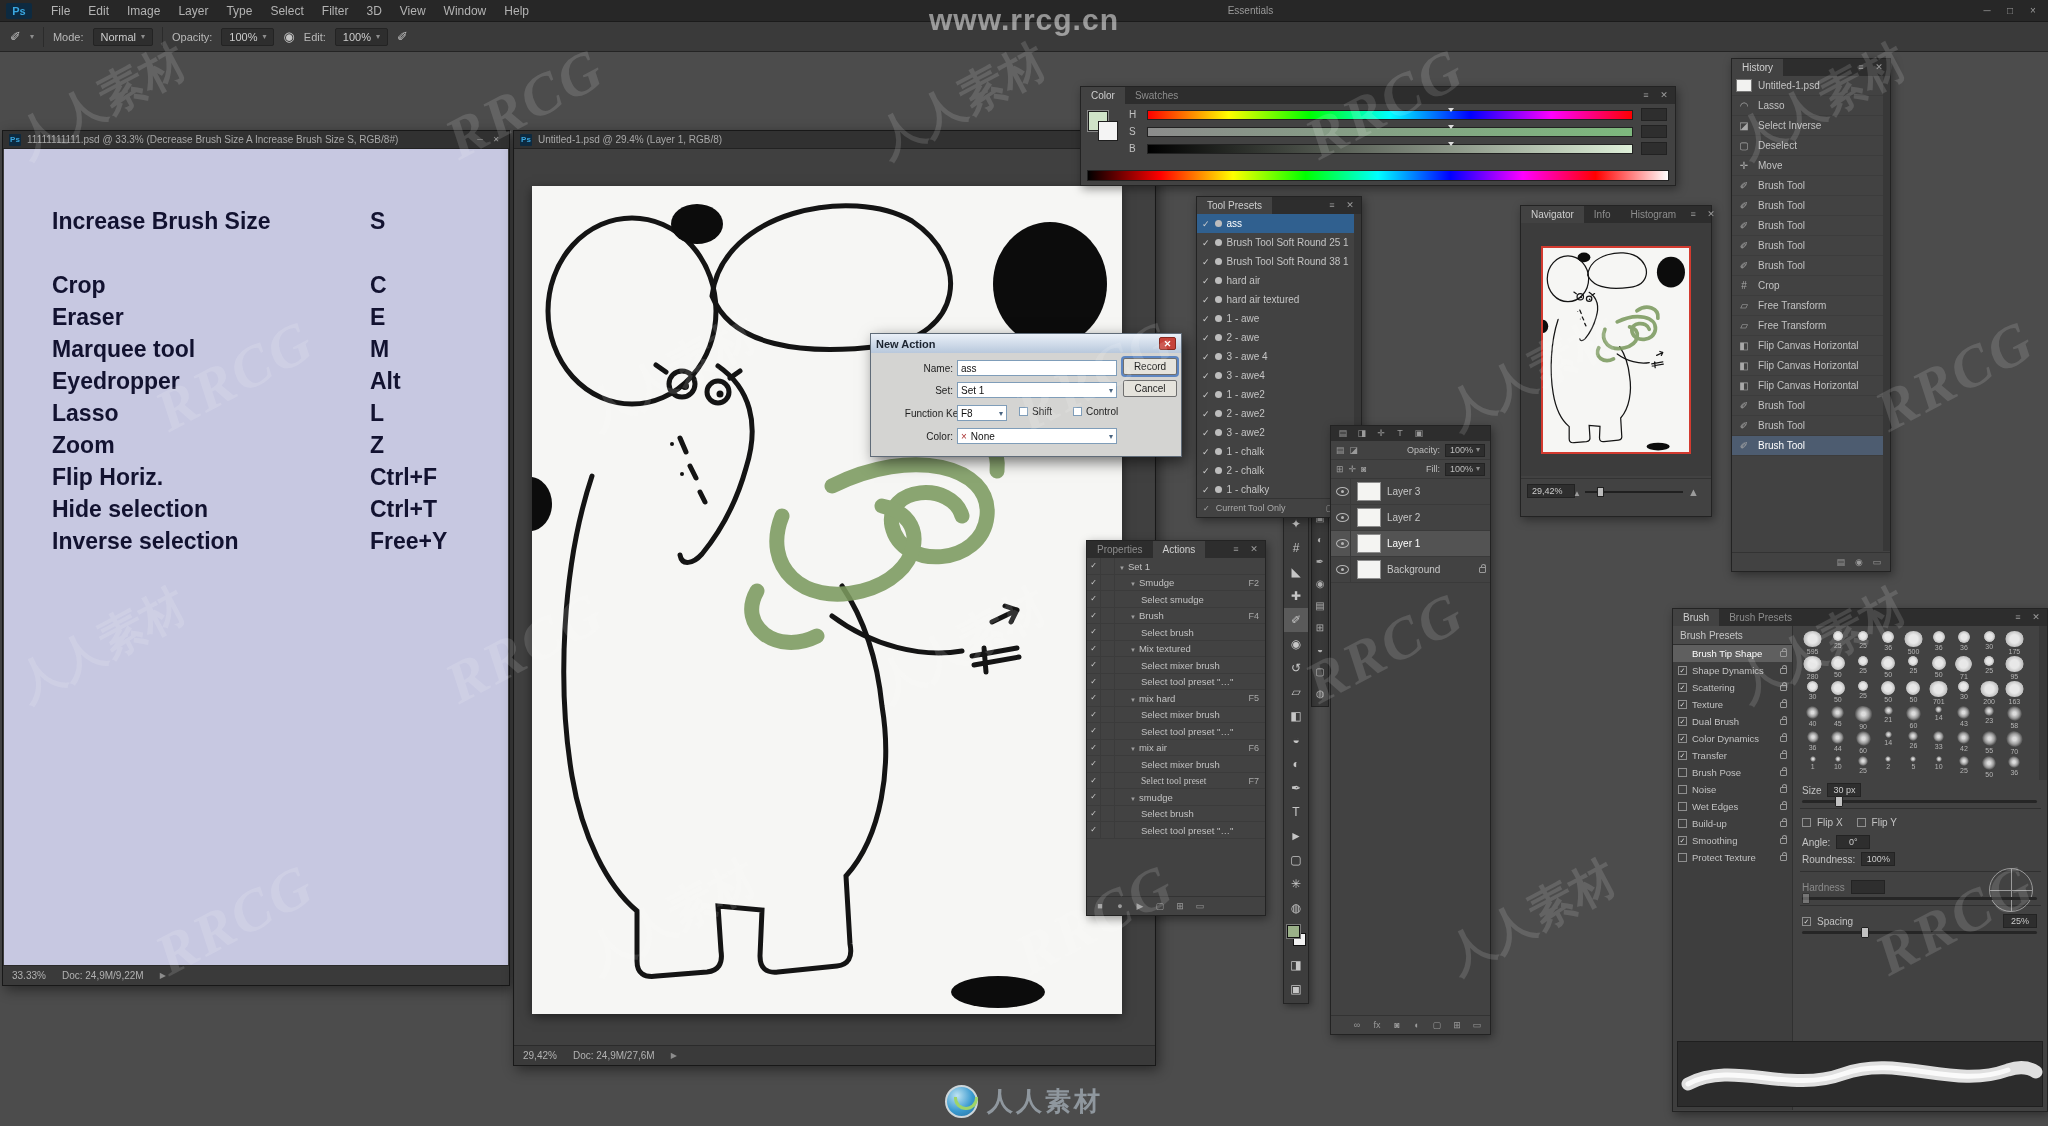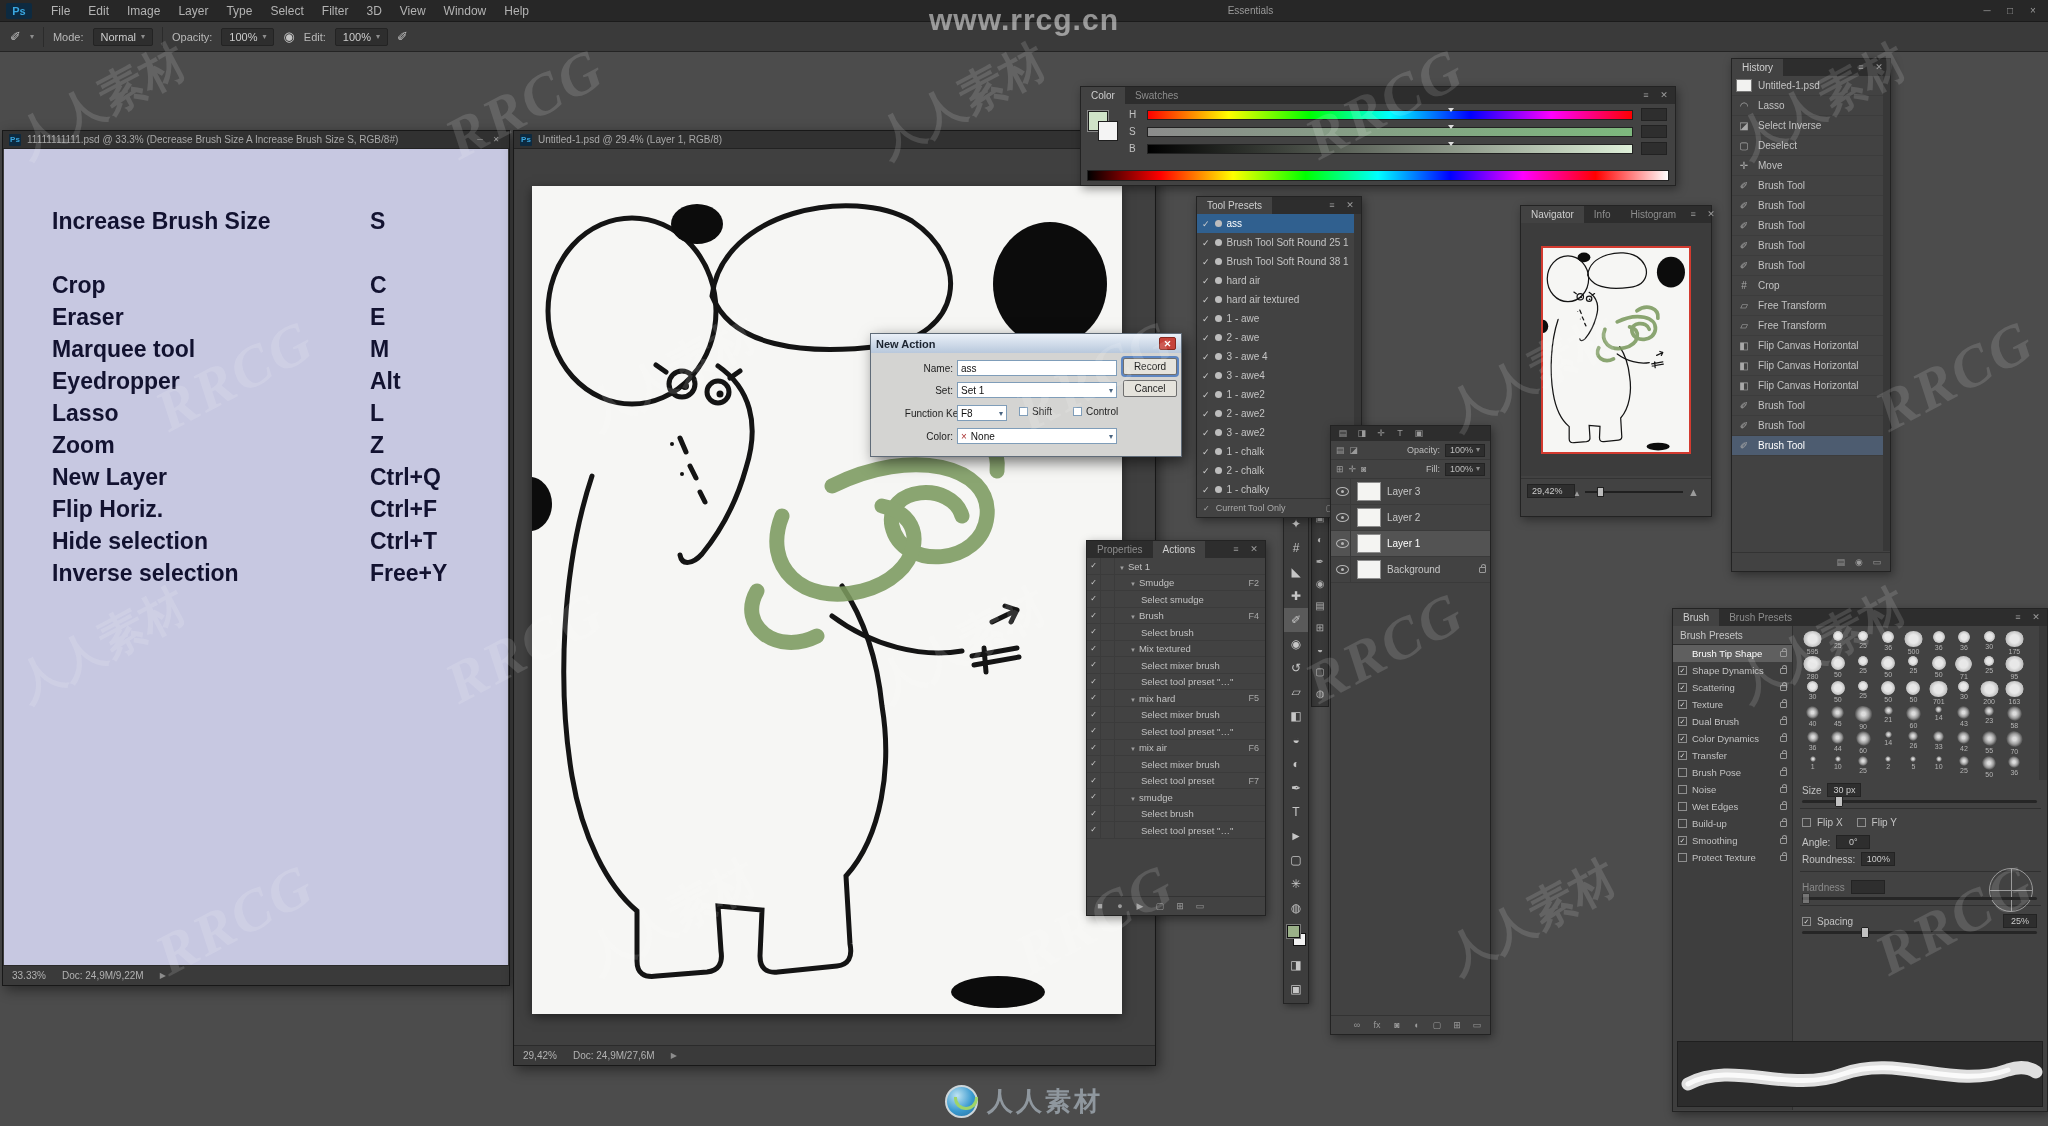--- a/index.html
+++ b/index.html
@@ -259,24 +259,20 @@
             <span class="sc-label">Eyedropper</span>
             <span class="sc-key">Alt</span>
           </div>
           <div class="sc-row">
             <span class="sc-label">Lasso</span>
             <span class="sc-key">L</span>
           </div>
           <div class="sc-row">
             <span class="sc-label">Zoom</span>
             <span class="sc-key">Z</span>
-          </div>
-          <div class="sc-row">
-            <span class="sc-label">New Layer</span>
-            <span class="sc-key">Ctrl+Q</span>
           </div>
           <div class="sc-row">
             <span class="sc-label">Flip Horiz.</span>
             <span class="sc-key">Ctrl+F</span>
           </div>
           <div class="sc-row">
             <span class="sc-label">Hide selection</span>
             <span class="sc-key">Ctrl+T</span>
           </div>
           <div class="sc-row">
@@ -793,21 +789,21 @@
         </div>
         <div class="act-row">
           <span class="act-check">✓</span>
           <span class="act-dialog"></span>
           <span class="act-label" style="padding-left: 26px;">Select mixer brush</span>
           <span class="act-key"></span>
         </div>
         <div class="act-row">
           <span class="act-check">✓</span>
           <span class="act-dialog"></span>
-          <span class="act-label" style="padding-left: 26px;">Select tool preset</span>
+          <span class="act-label" style="padding-left: 26px; font-family: Liberation Serif, serif;">Select tool preset</span>
           <span class="act-key">F7</span>
         </div>
         <div class="act-row">
           <span class="act-check">✓</span>
           <span class="act-dialog"></span>
           <span class="act-label" style="padding-left: 15px;"><span class="act-arrow">▼</span>smudge</span>
           <span class="act-key"></span>
         </div>
         <div class="act-row">
           <span class="act-check">✓</span>

